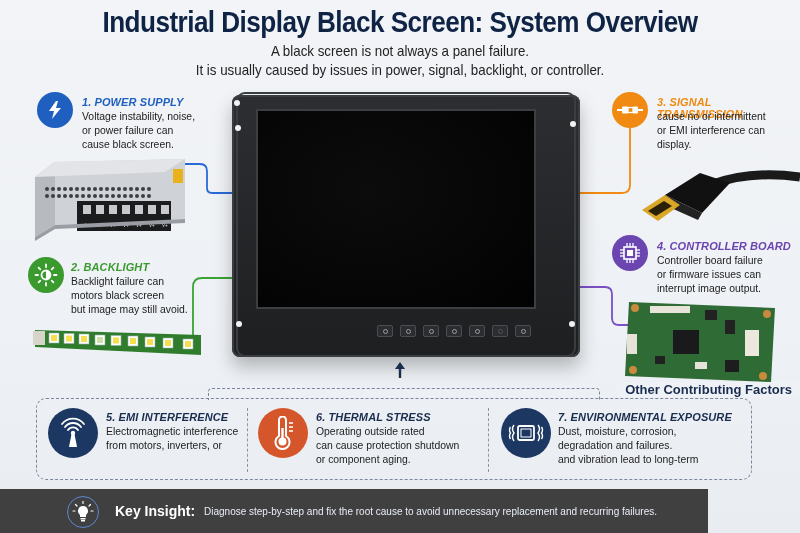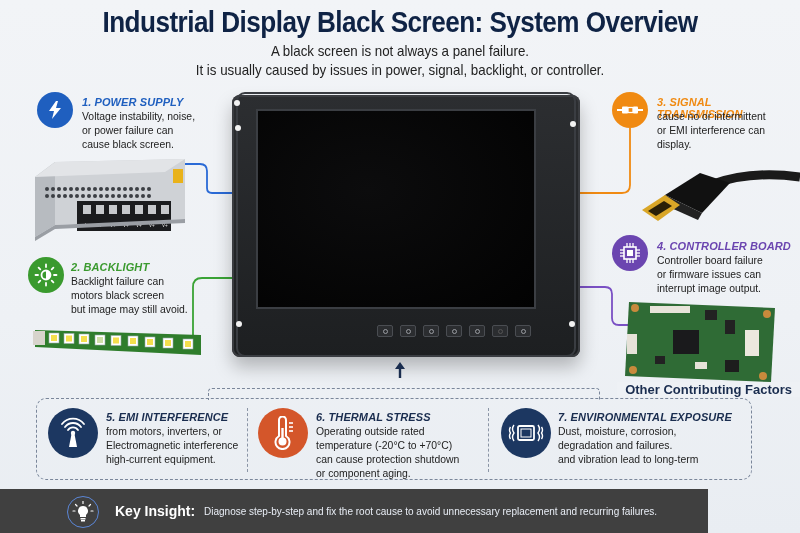--- a/index.html
+++ b/index.html
@@ -374,41 +374,39 @@
       <path d="M11 13 A6 6 0 0 1 21 13"></path>
         <path d="M8 10 A10 10 0 0 1 24 10"></path>
         <path d="M5 7 A14 14 0 0 1 27 7"></path>
     </g>
     <circle cx="16" cy="16" r="2.2" fill="#fff"></circle>
     <polygon points="14.5,17 17.5,17 20,30 12,30" fill="#fff"></polygon>
   </svg>
 </div>
 <div class="callout-title" style="left:106px;top:411px;color:#1a2d4f">5. EMI INTERFERENCE</div>
 <div class="callout-text" style="left:106px;top:425px">
+  <div>Electromagnetic interference</div>
   <div>from motors, inverters, or</div>
-  <div>Electromagnetic interference</div>
-  <div>high-current equipment.</div>
 </div>
 
 <div class="icon-circle" style="left:258px;top:408px;width:50px;height:50px;background:#d4562a">
   <svg width="28" height="34" viewBox="0 0 28 34">
     <path d="M10 4 A3.5 3.5 0 0 1 17 4 V20 A7 7 0 1 1 10 20 Z" fill="none" stroke="#fff" stroke-width="2"></path>
     <circle cx="13.5" cy="25.5" r="4" fill="#fff"></circle>
     <rect x="12.3" y="12" width="2.4" height="12" fill="#fff"></rect>
     <g stroke="#fff" stroke-width="1.6">
         <line x1="20" y1="7" x2="24" y2="7"></line>
         <line x1="20" y1="11" x2="24" y2="11"></line>
         <line x1="20" y1="15" x2="24" y2="15"></line>
       </g>
   </svg>
 </div>
 <div class="callout-title" style="left:316px;top:411px;color:#1a2d4f">6. THERMAL STRESS</div>
 <div class="callout-text" style="left:316px;top:425px">
   <div>Operating outside rated</div>
-  <div>temperature (-20°C to +70°C)</div>
   <div>can cause protection shutdown</div>
   <div>or component aging.</div>
 </div>
 
 <div class="icon-circle" style="left:501px;top:408px;width:50px;height:50px;background:#1c3761">
   <svg width="36" height="22" viewBox="0 0 36 22">
     <rect x="10" y="4" width="16" height="14" rx="1.5" fill="none" stroke="#fff" stroke-width="1.8"></rect>
     <rect x="13" y="7" width="10" height="8" fill="none" stroke="#fff" stroke-width="1"></rect>
     <g fill="none" stroke="#fff" stroke-width="1.4">
       <path d="M6 3 Q3 7 6 11 Q3 15 6 19"></path>

